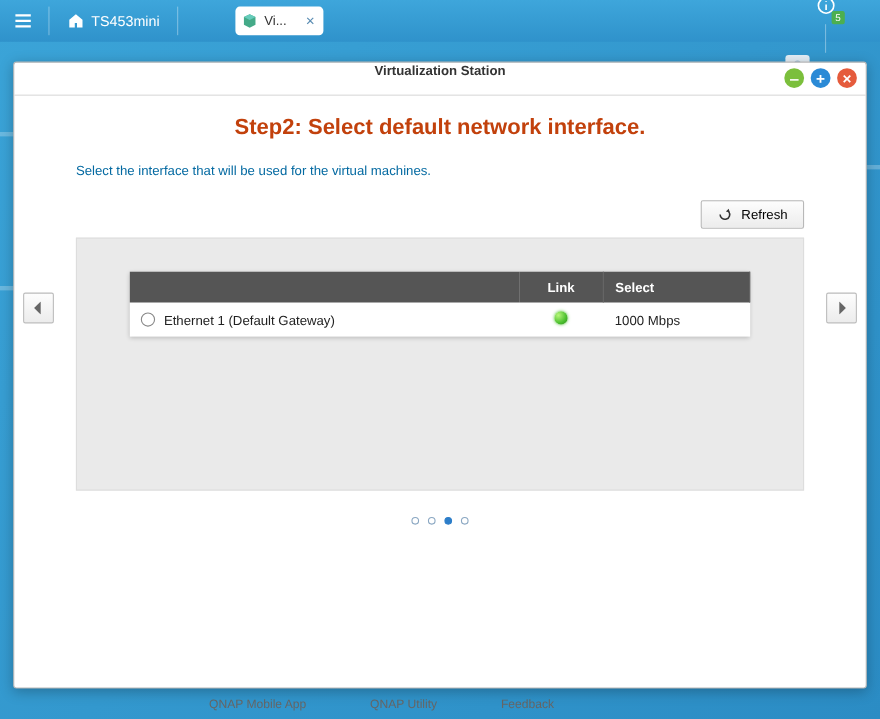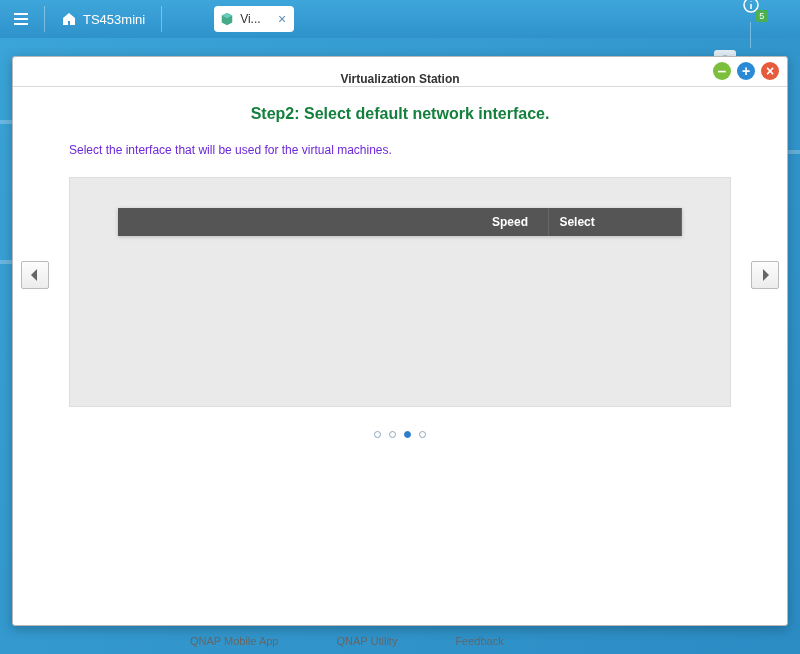--- a/index.html
+++ b/index.html
@@ -45,30 +45,30 @@
   .avatar { width:22px;height:22px; background:#e3eef6; border-radius:3px; display:flex;align-items:center;justify-content:center;}
   
   .window {
     position:absolute; left:12px; top:56px; width:776px; height:570px;
     background:#fff; border:1px solid #b8b8b8; border-radius:3px;
     box-shadow:0 3px 12px rgba(0,0,0,.25);
     display:flex; flex-direction:column;
     z-index:3;
   }
   .titlebar {
-    height:30px; display:flex; align-items:flex-end; justify-content:center;
+    height:30px; display:flex; align-items:flex-start; justify-content:center;
     border-bottom:1px solid #d9d9d9; font-size:12px; font-weight:bold; color:#333;
     position:relative;
   }
   .win-controls { position:absolute; right:8px; top:5px; display:flex; gap:6px;}
   .wc { width:18px;height:18px;border-radius:50%; display:flex;align-items:center;justify-content:center; cursor:pointer; font-size:14px; color:#fff;}
   .wc.min{background:#7bbf3c;} .wc.max{background:#2b8ad6;} .wc.close{background:#e55b3c;}
   .content { flex:1; padding:18px 56px 10px 56px; position:relative; }
-  .step-title { color:#15803d; font-size:16px; font-weight:bold; text-align:center; margin-bottom:18px;}
-  .desc { font-size:12px; color:#6d28d9; line-height:1.5; }
+  .step-title { color:#c2410c; font-size:20px; font-weight:bold; text-align:center; margin-bottom:18px;}
+  .desc { font-size:12px; color:#0369a1; line-height:1.5; }
   .desc p { margin-bottom:10px; }
   .panel-wrap { position:relative; margin-top:18px;}
   .refresh-row { display:flex; justify-content:flex-end; margin-bottom:8px;}
   .refresh-btn {
     display:flex; align-items:center; gap:8px; padding:5px 14px;
     border:1px solid #b8b8b8; background:linear-gradient(#fdfdfd,#ececec);
     font-size:12px; cursor:pointer; border-radius:2px;
   }
   .gray-panel {
     background:#eaeaea; border:1px solid #ddd; padding:30px 48px 100px 48px;
@@ -217,42 +217,61 @@
     </div>
   </div>
 
   <div class="content">
     <div class="step-title">Step2: Select default network interface.</div>
     <div class="desc">
       <p>Select the interface that will be used for the virtual machines.</p>
     </div>
 
     <div class="panel-wrap">
+      <div class="refresh-row">
+        <div class="refresh-btn">
+          <svg width="14" height="14" viewBox="0 0 16 16">
+              <path fill="none" stroke="#333" stroke-width="1.6" d="M3 8a5 5 0 109-3"></path>
+              <path fill="#333" d="M12 2l1 4-4-1z"></path>
+            </svg>
+          <span>Refresh</span>
+        </div>
+      </div>
 
       <div class="nav-arrow left">
         <svg width="10" height="12" viewBox="0 0 10 12">
             <path fill="#666" d="M7 0L1 6l6 6z"></path>
           </svg>
       </div>
       <div class="nav-arrow right">
         <svg width="10" height="12" viewBox="0 0 10 12">
             <path fill="#666" d="M3 0l6 6-6 6z"></path>
           </svg>
       </div>
 
       <div class="gray-panel">
         <table class="net-table">
           <thead>
             <tr>
               <th></th>
-              <th class="link">Speed</th>
+              <th class="link">Link</th>
               <th class="speed">Select</th>
             </tr>
           </thead>
           <tbody>
+            <tr>
+              <td>
+                  <div class="radio-cell">
+                <span class="radio"></span>
+                <span>Ethernet 1 (Default Gateway)</span>
+              </div>
+                </td>
+              <td class="td-center"><span class="led"></span></td>
+              <td>1000 Mbps</td>
+            </tr>
           </tbody>
         </table>
       </div>
     </div>
 
     <div class="dots">
       <span class="dot"></span>
       <span class="dot"></span>
       <span class="dot active"></span>
       <span class="dot"></span>

